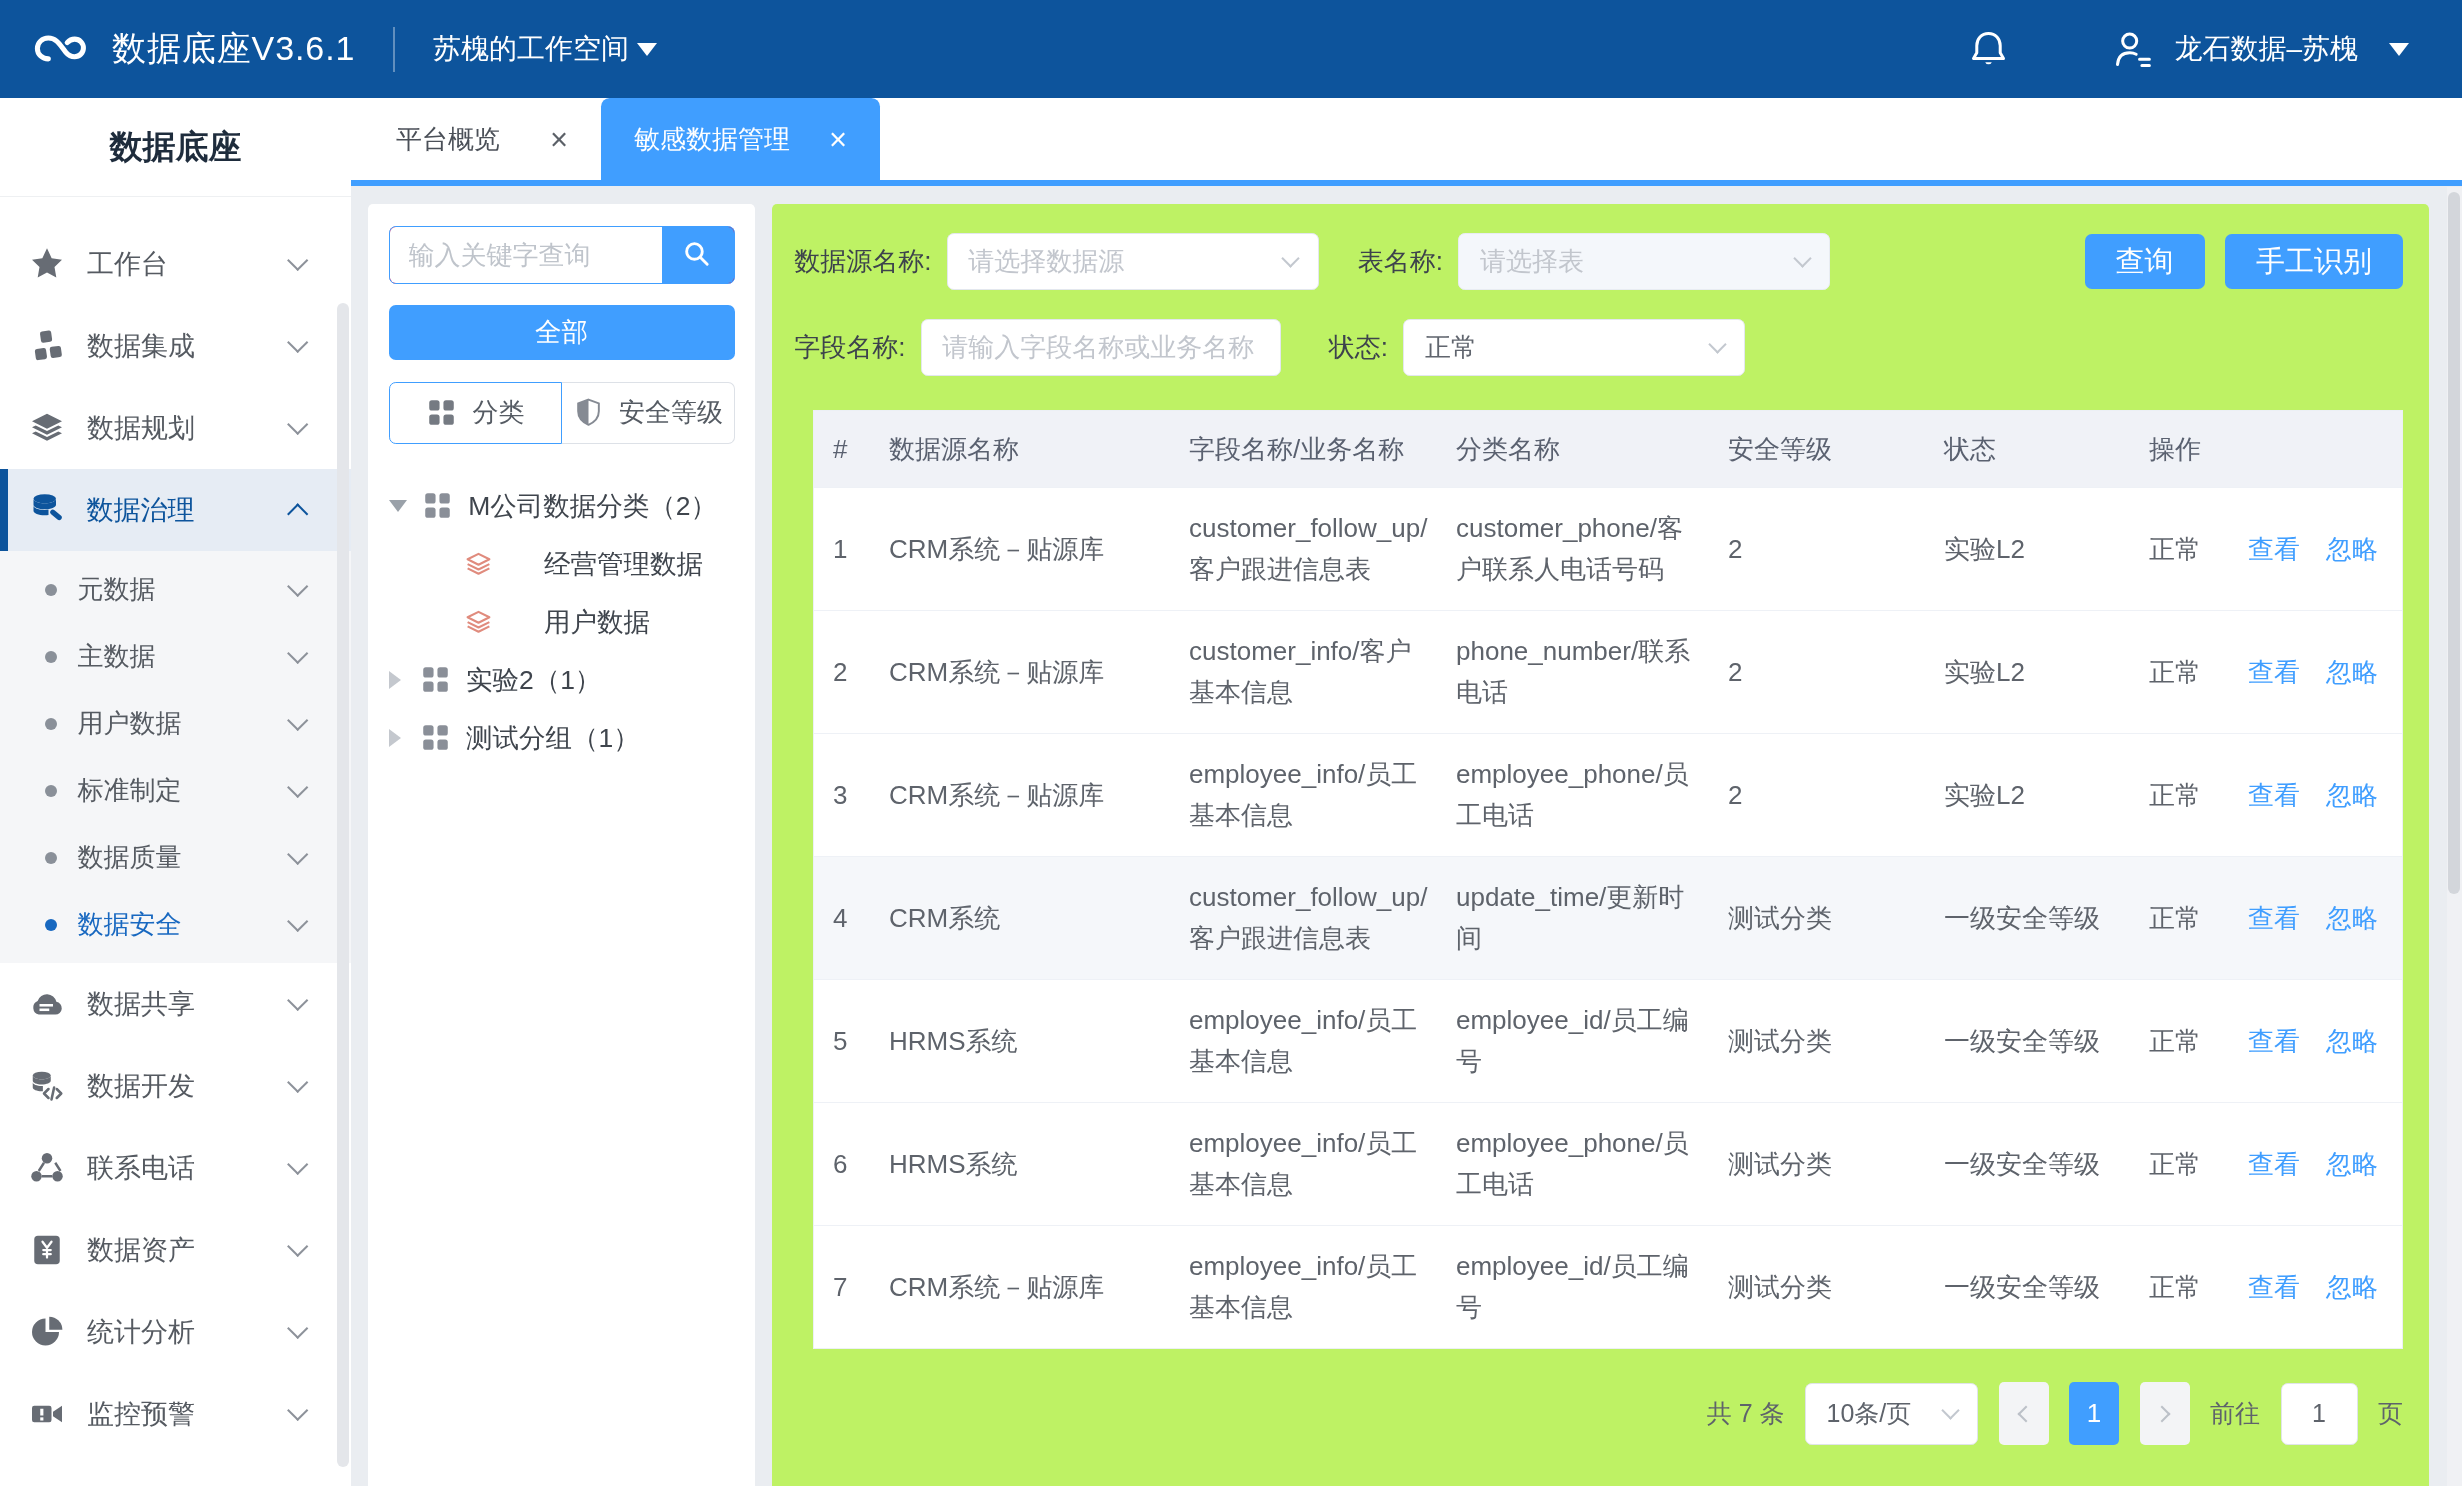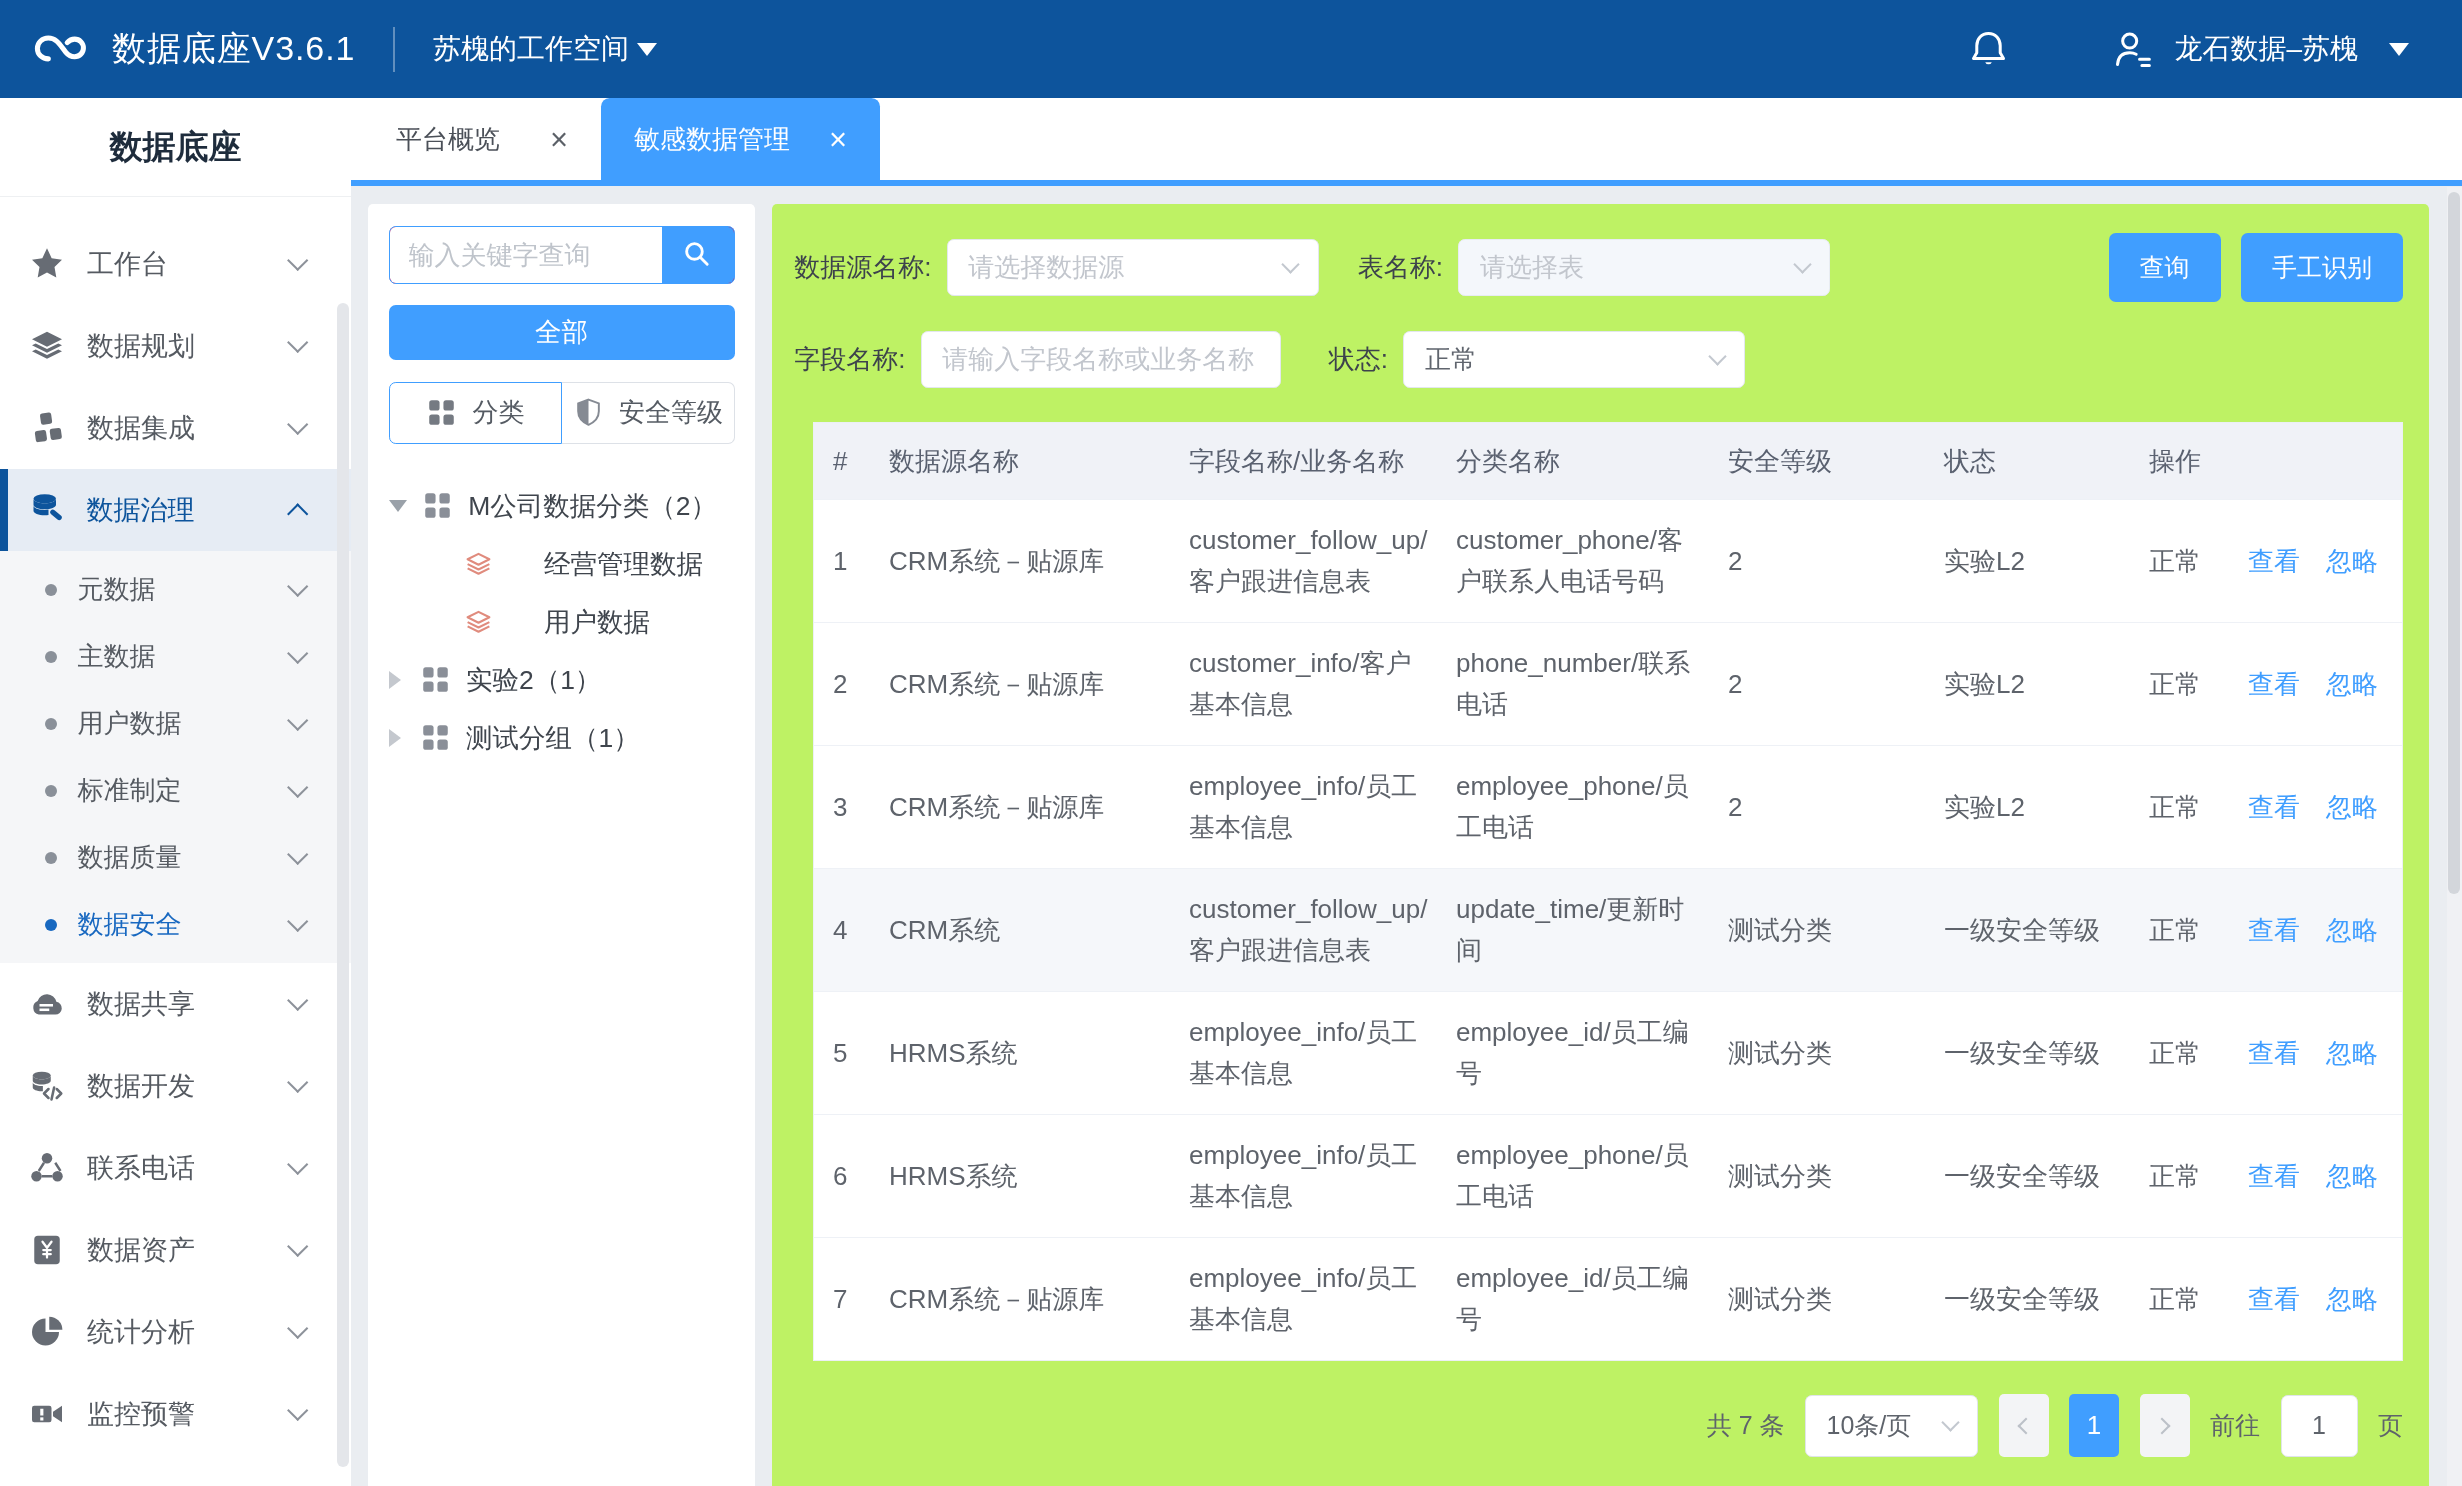--- a/index.html
+++ b/index.html
@@ -87,21 +87,21 @@
     align-items:center; justify-content:space-between; padding:0 20.5px; width:372px; font-size:26px; color:#60656e; }
   .fctl.disabled { background:#f4f7fb; border-color:#e8ecf2; }
   .fctl .ph { color:#c2c6cd; }
   .schev { width:13px; height:13px; border-right:2.6px solid #c3c8cf; border-bottom:2.6px solid #c3c8cf;
     transform:rotate(45deg); margin-top:-5.1px; flex:none; }
   .finput { width:360px; height:57px; border:1.7px solid #e3e7ee; border-radius:6.8px; font-size:26px; color:#333;
     padding:0 20.5px; outline:none; font-family:"Liberation Sans","DejaVu Sans",sans-serif; }
   .finput::placeholder { color:#c2c6cd; }
   .pair2 { margin-left:39px; display:flex; align-items:center; }
   .btns { margin-left:auto; display:flex; gap:20.5px; }
-  .btn { height:69px; background:#409eff; color:#fff; font-size:25px; border:none; border-radius:6.8px;
+  .btn { height:55px; background:#409eff; color:#fff; font-size:29px; border:none; border-radius:6.8px;
     padding:0 31px; cursor:pointer; font-family:inherit; }
 
   
   .table-wrap { margin:34px 0 0 20.5px; border:1.7px solid #ecf0f5; }
   .grid-cols { display:grid; grid-template-columns: 75px 300px 267px 272px 216px 205px 99px minmax(0,1fr); }
   .thead { background:#f0f2f7; }
   .hcell { font-size:26px; color:#5a6170; font-weight:500; padding:20.5px 20.5px 20.5px 0; display:flex; align-items:center; }
   .hcell:first-child { padding-left:19px; }
   .trow { border-top:1.7px solid #eef1f6; background:#fff; }
   .trow.hl { background:#f5f7fa; }
@@ -170,37 +170,37 @@
     <div class="menu-item">
       <svg viewBox="0 0 48 48">
           <path d="M24 3l6.2 13.2L44 18.2l-10 9.8 2.4 14L24 35.2 11.6 42l2.4-14-10-9.8 13.8-2z"></path>
         </svg>
       <span class="mi-label">工作台</span>
       <span class="chev"></span>
     </div>
 
     <div class="menu-item">
       <svg viewBox="0 0 48 48">
-        <path d="M24 5 4 15l20 10 20-10z"></path>
-          <path d="M9 20.5 4 23l20 10 20-10-5-2.5-15 7.5z"></path>
-          <path d="M9 28.5 4 31l20 10 20-10-5-2.5-15 7.5z"></path>
-        </svg>
-      <span class="mi-label">数据规划</span>
-      <span class="chev"></span>
-    </div>
-
-    <div class="menu-item">
-      <svg viewBox="0 0 48 48">
         <g transform="rotate(-8 24 24)">
             <rect x="17" y="4" width="15" height="15" rx="3"></rect>
             <rect x="7" y="26" width="15" height="15" rx="3"></rect>
             <rect x="27" y="26" width="15" height="15" rx="3"></rect>
           </g>
         </svg>
       <span class="mi-label">数据集成</span>
+      <span class="chev"></span>
+    </div>
+
+    <div class="menu-item">
+      <svg viewBox="0 0 48 48">
+        <path d="M24 5 4 15l20 10 20-10z"></path>
+          <path d="M9 20.5 4 23l20 10 20-10-5-2.5-15 7.5z"></path>
+          <path d="M9 28.5 4 31l20 10 20-10-5-2.5-15 7.5z"></path>
+        </svg>
+      <span class="mi-label">数据规划</span>
       <span class="chev"></span>
     </div>
 
     <div class="menu-item active">
       <svg viewBox="0 0 48 48">
         <ellipse cx="21" cy="9" rx="15" ry="6"></ellipse>
         <path d="M6 9v8c0 3.3 6.7 6 15 6s15-2.7 15-6V9c0 3.3-6.7 6-15 6S6 12.3 6 9z"></path>
         <path d="M6 17v8c0 3.3 6.7 6 15 6 1.8 0 3.5-.1 5-.4v-7.2c-1.5.3-3.2.6-5 .6-8.3 0-15-2.7-15-6z"></path>
         <rect x="27" y="27" width="18" height="7" rx="3.5" transform="rotate(40 36 30.5)"></rect>
         </svg>

